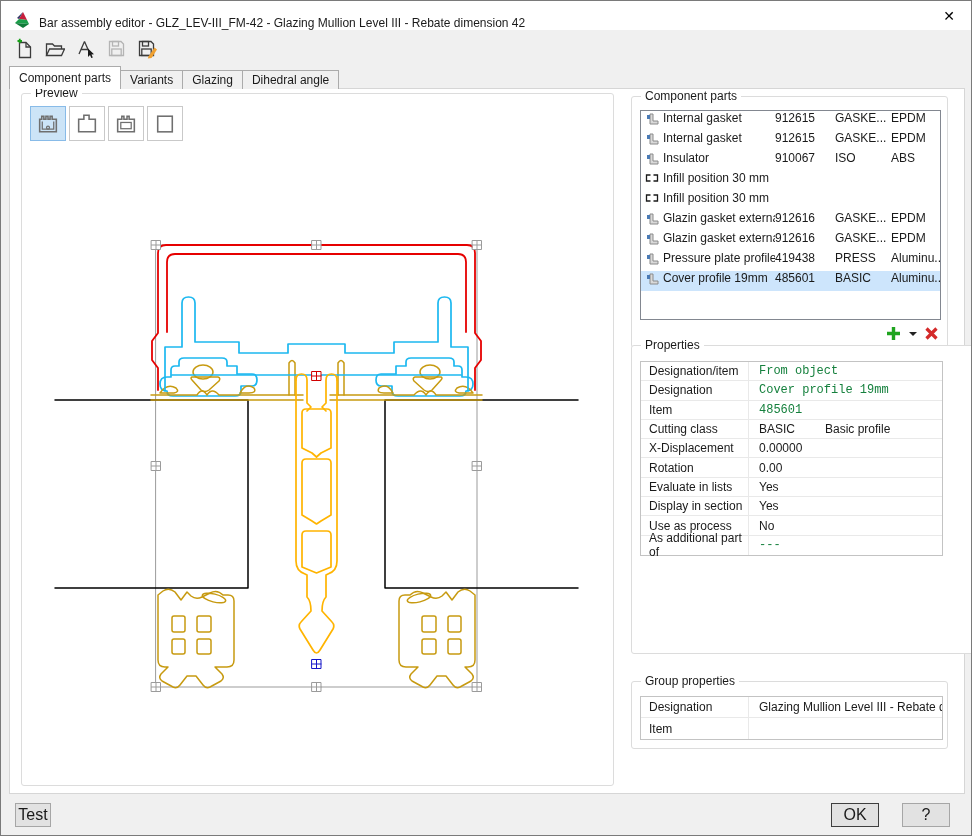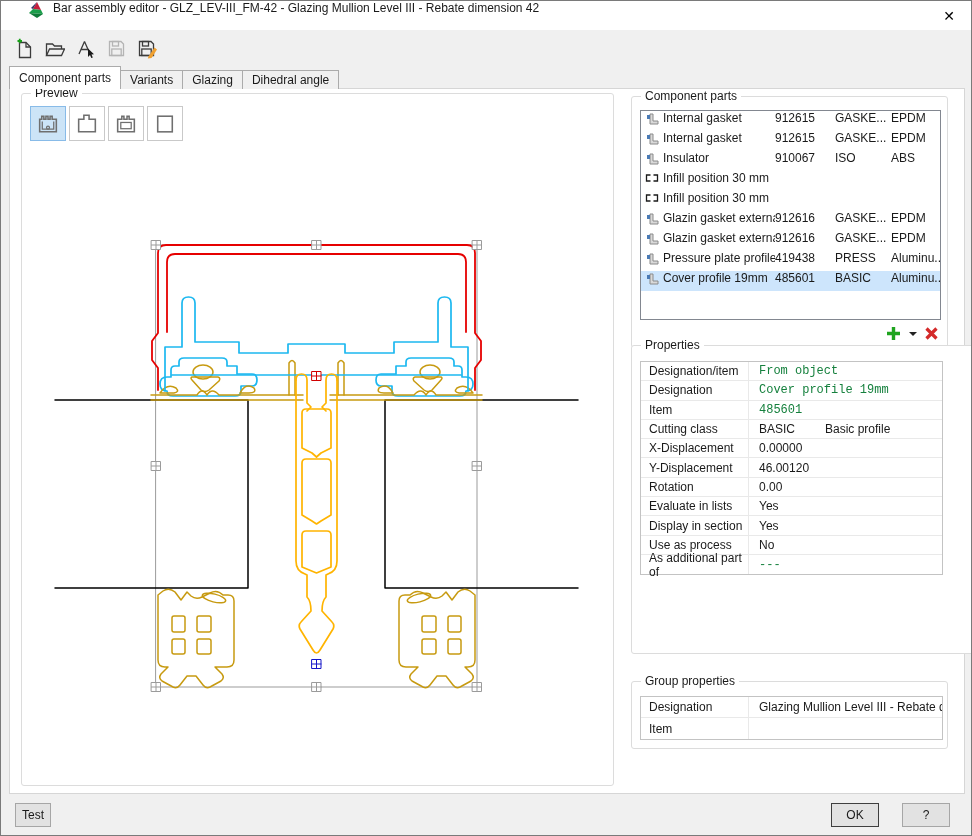--- a/index.html
+++ b/index.html
@@ -5,21 +5,21 @@
   html,body{margin:0;padding:0;background:#d8d8d8;}
   *{box-sizing:border-box;}
   .window{
     position:relative;width:972px;height:836px;background:#f0f0f0;
     border:1px solid #7a7a7a;
     font-family:"Liberation Sans",sans-serif;font-size:12px;color:#1a1a1a;
     overflow:hidden;
   }
   
   .titlebar{position:absolute;left:0;top:0;right:0;height:30px;background:#ffffff;
-    display:flex;align-items:flex-start;padding-left:26px;border-bottom:1px solid #f0f0f0;}
+    display:flex;align-items:flex-end;padding-left:12px;border-bottom:1px solid #f0f0f0;}
   .titlebar .appicon{width:19px;height:19px;margin-right:7px;flex:0 0 auto;}
   .title-text{white-space:nowrap;}
   .close-btn{position:absolute;right:8px;top:4px;width:28px;height:22px;display:flex;
     align-items:center;justify-content:center;font-size:14px;color:#000;cursor:default;}
   
   .toolbar{position:absolute;left:0;top:30px;right:0;height:34px;background:#f0f0f0;
     display:flex;align-items:center;padding-left:10px;gap:7px;}
   .tbtn{width:24px;height:24px;display:flex;align-items:center;justify-content:center;}
   
   .tabstrip{position:absolute;left:8px;top:65px;height:23px;display:flex;align-items:flex-end;z-index:3;}
@@ -53,21 +53,21 @@
   .prow{display:flex;border-bottom:1px solid #e9e9e9;align-items:center;}
   .prow:last-child{border-bottom:none;}
   .plabel{width:108px;flex:0 0 auto;padding-left:8px;border-right:1px solid #e9e9e9;
     align-self:stretch;display:flex;align-items:center;}
   .pval{padding-left:10px;display:flex;align-items:center;gap:6px;white-space:nowrap;overflow:hidden;}
   .pval .v2{margin-left:24px;}
   .muted{color:#15803d;font-family:Liberation Mono, monospace;}
   .swatch{display:inline-block;width:12px;height:12px;background:#b9bdc1;border:1px solid #8a8f94;}
   
   .btn{position:absolute;height:24px;background:#e2e2e2;border:1px solid #a6a6a6;
-    display:flex;align-items:center;justify-content:center;font-size:12px;}
+    display:flex;align-items:center;justify-content:center;font-size:16px;}
   .btn.default{border-color:#3f3f3f;}
   
   #drawing{position:absolute;left:20px;top:150px;}
   #drawing *{vector-effect:non-scaling-stroke;}
   .st-cover{stroke:var(--c-cover);} .st-press{stroke:var(--c-press);}
   .st-gasket{stroke:var(--c-gasket);} .st-insul{stroke:var(--c-insul);}
   .st-infill{stroke:var(--c-infill);} .st-sel{stroke:var(--c-sel);}
   .st-osel{stroke:var(--c-osel);} .st-oasm{stroke:var(--c-oasm);}
 </style>
 </head>
@@ -388,26 +388,20 @@
             <span class="v2">Basic profile</span>
           </div>
         </div>
         <div class="prow" style="height: 19.3px;">
           <div class="plabel">X-Displacement</div>
           <div class="pval">
             <span>0.00000</span>
           </div>
         </div>
         <div class="prow" style="height: 19.3px;">
-          <div class="plabel">Y-Displacement</div>
-          <div class="pval">
-            <span>46.00120</span>
-          </div>
-        </div>
-        <div class="prow" style="height: 19.3px;">
           <div class="plabel">Rotation</div>
           <div class="pval">
             <span>0.00</span>
           </div>
         </div>
         <div class="prow" style="height: 19.3px;">
           <div class="plabel">Evaluate in lists</div>
           <div class="pval">
             <span>Yes</span>
           </div>

